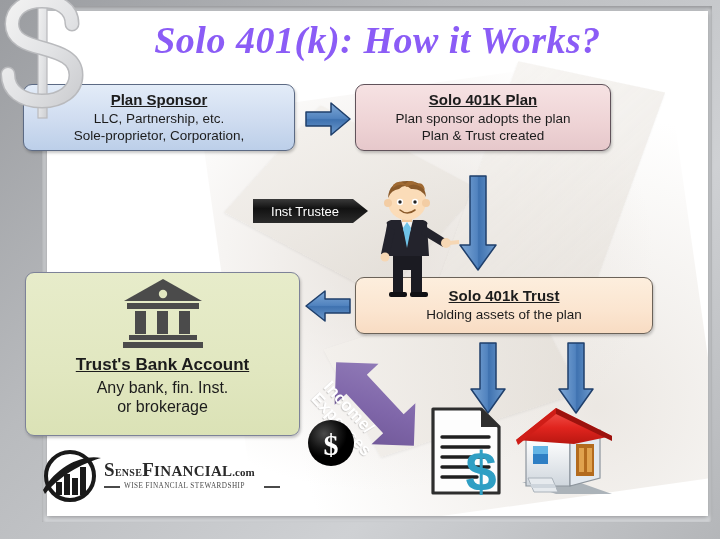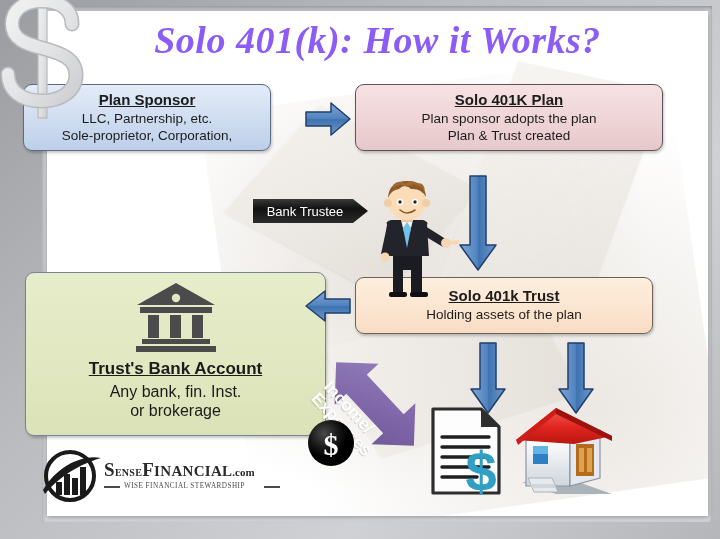--- a/index.html
+++ b/index.html
@@ -97,39 +97,39 @@
   .box .bt {
     font-weight: bold;
     font-size: 15px;
     text-decoration: underline;
     margin-bottom: 2px;
     white-space: nowrap;
   }
   .box .bl { white-space: nowrap; }
 
   #box-plan-sponsor {
-    left: 23px; top: 84px; width: 248px; height: 67px;
+    left: 23px; top: 84px; width: 272px; height: 67px;
     background: linear-gradient(180deg, #e3ecf8 0%, #cfdcf0 55%, #bccfe9 100%);
     border: 1.6px solid #5c6a84;
   }
   #box-solo-plan {
-    left: 355px; top: 84px; width: 308px; height: 67px;
+    left: 355px; top: 84px; width: 256px; height: 67px;
     background: linear-gradient(180deg, #f6e2e3 0%, #eed3d5 60%, #e6c8cb 100%);
     border: 1.6px solid #60525a;
   }
   #box-solo-trust {
     left: 355px; top: 277px; width: 298px; height: 57px;
     background: linear-gradient(180deg, #fdeedd 0%, #fbe5d0 60%, #f8dcc3 100%);
     border: 1.6px solid #6b6258;
   }
   #box-bank {
-    left: 25px; top: 272px; width: 301px; height: 164px;
+    left: 25px; top: 272px; width: 275px; height: 164px;
     background: linear-gradient(180deg, #e7ecca 0%, #e1e7c0 60%, #dbe2b6 100%);
     border: 1.6px solid #7d8298;
-    justify-content: flex-end;
+    justify-content: center;
     padding-bottom: 14px;
   }
   #bank-icon { margin-bottom: 6px; }
   #box-bank .bt { font-size: 17px; }
   #box-bank .bl { font-size: 16px; }
 
   
   #plan-trustee {
     position: absolute;
     left: 253px; top: 198px;
@@ -306,21 +306,21 @@
 <svg id="plan-trustee" viewBox="0 0 116 26">
   <defs>
     <linearGradient id="pt" x1="0" y1="0" x2="0" y2="1">
       <stop offset="0%" stop-color="#3a3a3a"></stop>
         <stop offset="40%" stop-color="#121212"></stop>
       <stop offset="100%" stop-color="#2b2b2b"></stop>
     </linearGradient>
   </defs>
   <polygon points="0,1 100,1 115,13 100,25 0,25" fill="url(#pt)"></polygon>
 </svg>
-<div id="plan-trustee-label">Bank Trustee</div>
+<div id="plan-trustee-label">Inst Trustee</div>
 
 <svg id="income-expenses" viewBox="0 0 170 140">
   <defs>
     <linearGradient id="pg" x1="0" y1="0" x2="1" y2="1">
       <stop offset="0%" stop-color="#9580bb"></stop>
         <stop offset="55%" stop-color="#7f66a9"></stop>
       <stop offset="100%" stop-color="#6d5594"></stop>
     </linearGradient>
   </defs>
   <g transform="rotate(47 85 70)">

